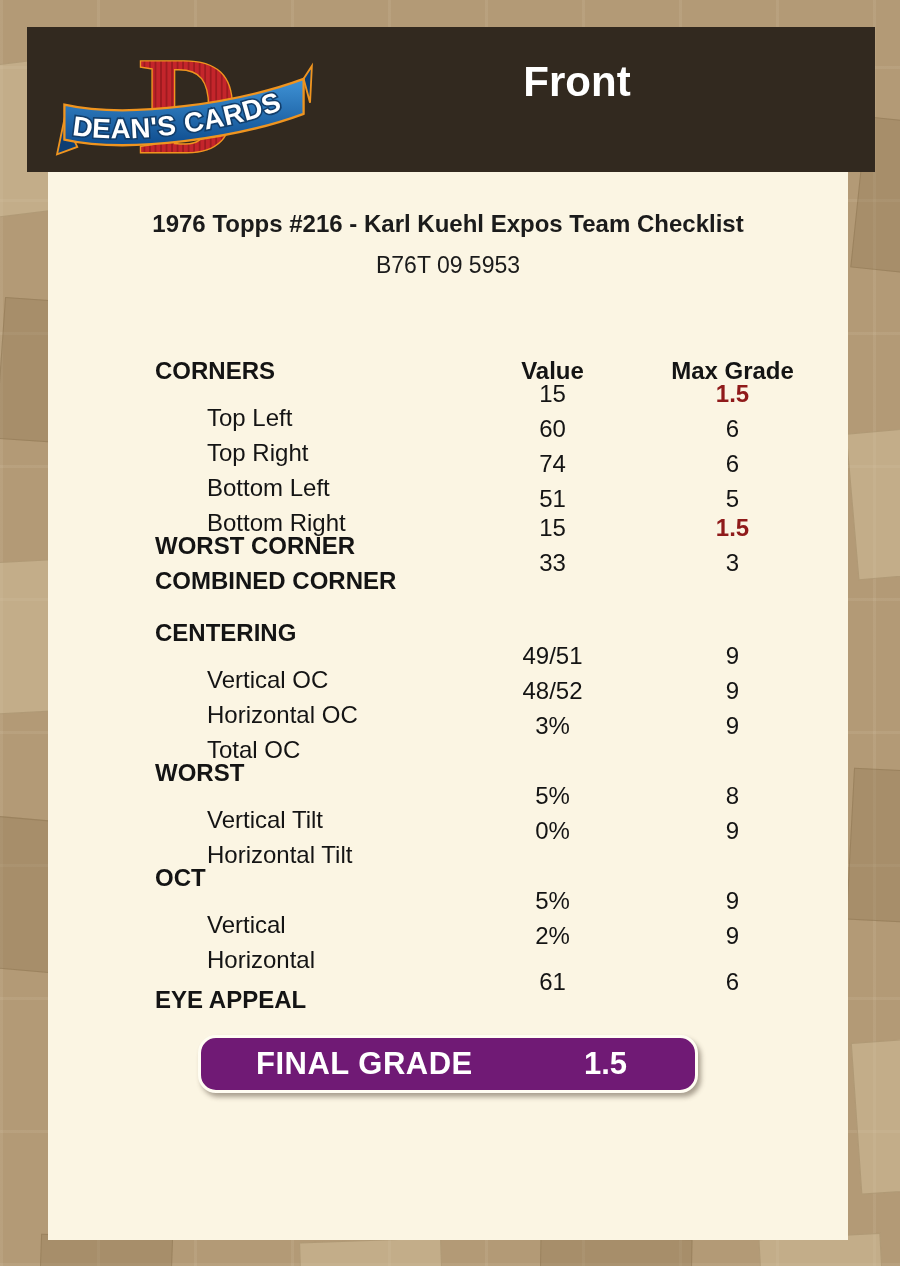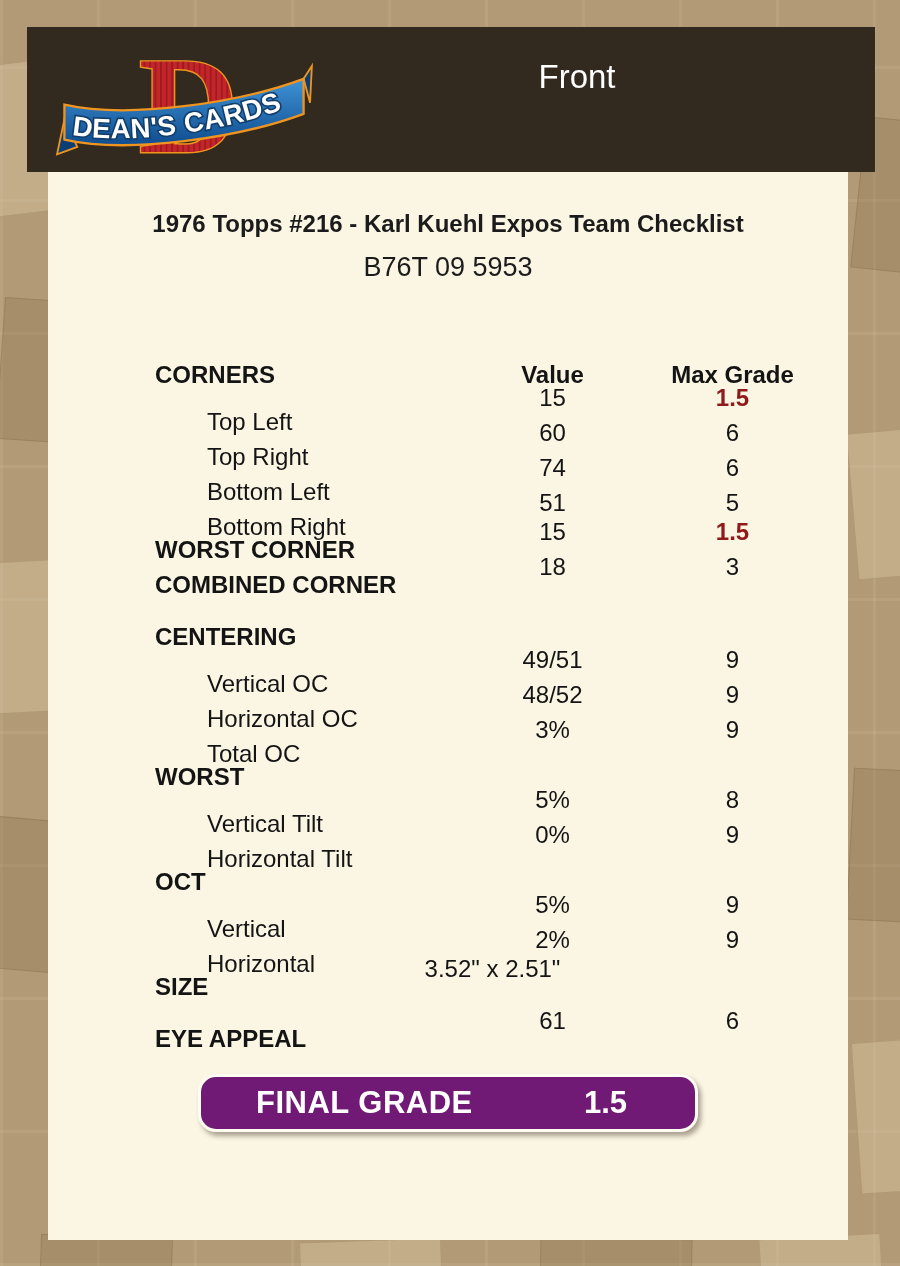--- a/index.html
+++ b/index.html
@@ -13,25 +13,25 @@
       repeating-linear-gradient(0deg, rgba(250,242,222,.08) 0 3px, rgba(0,0,0,0) 3px 133px);
   }
   .wm{position:absolute;border:1px solid rgba(120,95,60,.25);}
   .wm.light{background:rgba(216,198,162,.45);}
   .wm.dark{background:rgba(140,115,80,.30);}
 
   .header{position:absolute;left:27px;top:27px;width:848px;height:145px;background:#32291f;}
   .logo{position:absolute;left:26px;top:4px;width:262px;height:138px;}
   .htext{position:absolute;left:550px;top:22px;transform:translateX(-50%);text-align:center;color:#ffffff;white-space:nowrap;}
   .h-title{font-size:46px;letter-spacing:1px;}
-  .h-sub{font-size:33px;margin-top:9px;}
+  .h-sub{font-size:42px;margin-top:9px;font-weight:bold;}
 
   .panel{position:absolute;left:48px;top:172px;width:800px;height:1068px;background:#fbf5e3;}
   .card-title{margin:36px auto 0;max-width:600px;text-align:center;font-weight:bold;font-size:24px;line-height:31px;color:#1b1b1b;}
-  .card-id{margin-top:13px;text-align:center;font-size:27px;color:#1b1b1b;}
+  .card-id{margin-top:13px;text-align:center;font-size:23px;color:#1b1b1b;}
 
   .stats{margin:42px 0 0 107px;}
   .row{display:grid;grid-template-columns:300px 195px 165px;height:35px;align-items:center;font-size:24px;color:#141414;}
   .row .lbl{white-space:nowrap;}
   .row .lbl.indent{padding-left:52px;margin-top:48px;}
   .row .val,.row .max{text-align:center;}
   .bold{font-weight:bold;margin-top:36px;}
   .red{color:#8f1a1a;font-weight:bold;}
   .gap{height:17px;}
   .size-val{transform:translateX(-60px);}
@@ -118,21 +118,21 @@
         <div class="val">51</div>
         <div class="max">5</div>
       </div>
       <div class="row">
         <div class="lbl bold">WORST CORNER</div>
         <div class="val">15</div>
         <div class="max red">1.5</div>
       </div>
       <div class="row">
         <div class="lbl bold">COMBINED CORNER</div>
-        <div class="val">18</div>
+        <div class="val">33</div>
         <div class="max">3</div>
       </div>
 
       <div class="gap"></div>
 
       <div class="row">
         <div class="lbl bold">CENTERING</div>
         <div class="val"></div>
         <div class="max"></div>
       </div>
@@ -173,25 +173,20 @@
       </div>
       <div class="row">
         <div class="lbl indent">Vertical</div>
         <div class="val">5%</div>
         <div class="max">9</div>
       </div>
       <div class="row">
         <div class="lbl indent">Horizontal</div>
         <div class="val">2%</div>
         <div class="max">9</div>
-      </div>
-      <div class="row">
-        <div class="lbl bold">SIZE</div>
-        <div class="val size-val">3.52" x 2.51"</div>
-        <div class="max"></div>
       </div>
 
       <div class="gap"></div>
 
       <div class="row">
         <div class="lbl bold">EYE APPEAL</div>
         <div class="val">61</div>
         <div class="max">6</div>
       </div>
     </div>

